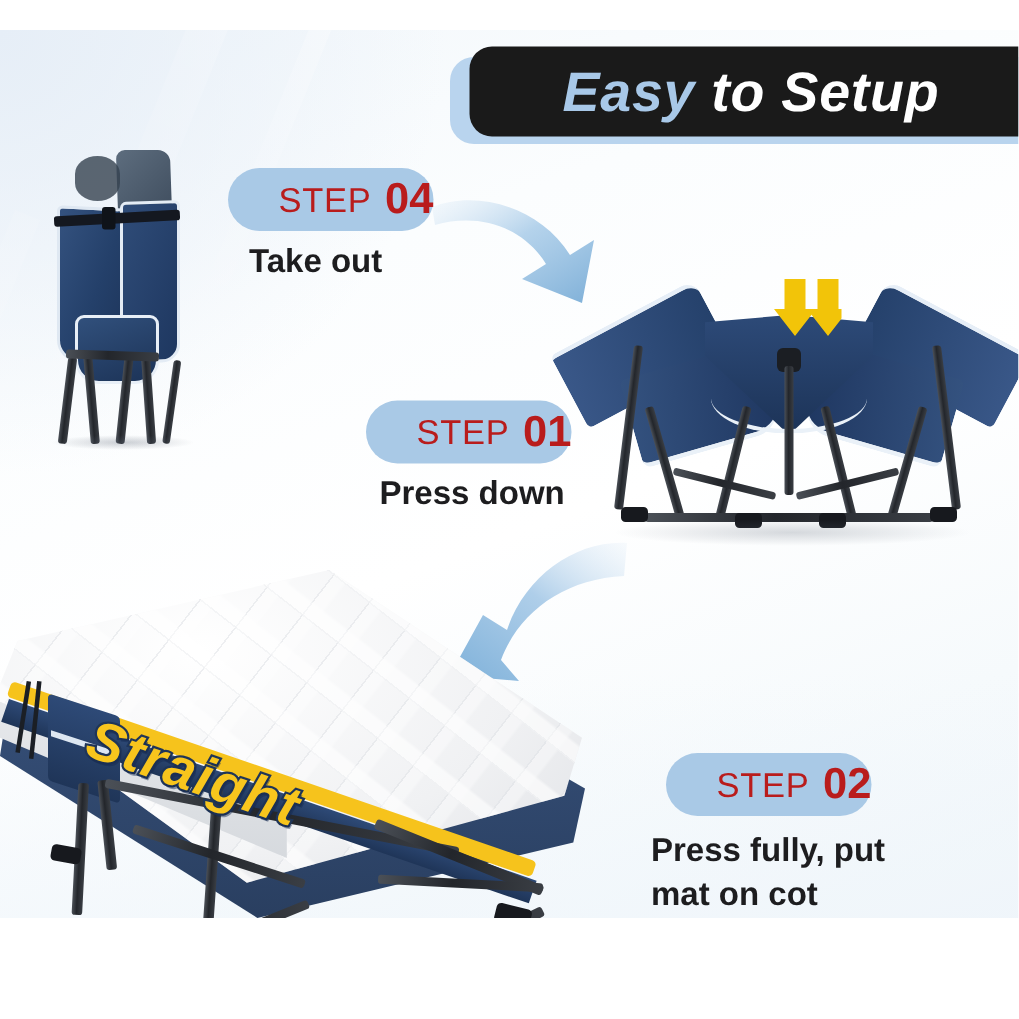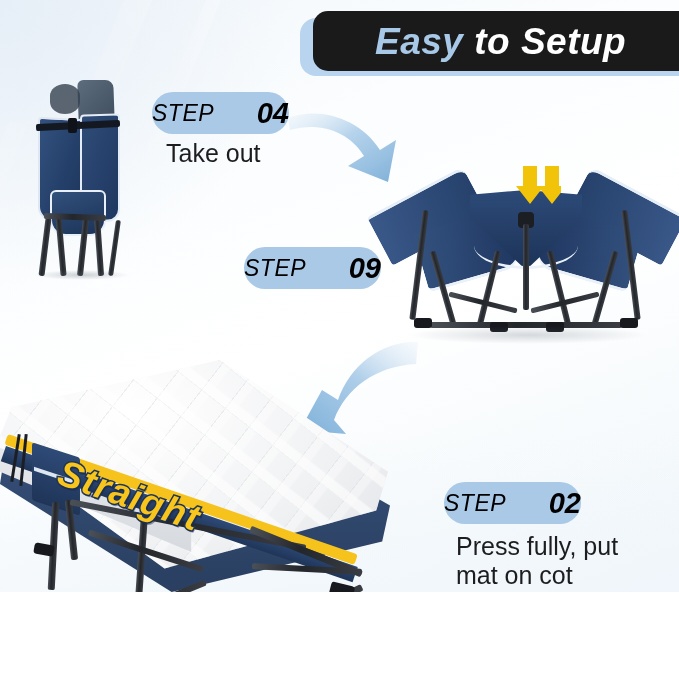--- a/index.html
+++ b/index.html
@@ -5,20 +5,21 @@
   html,body{margin:0;padding:0;}
   body{
     width:679px;height:679px;overflow:hidden;
     font-family:"Liberation Sans", sans-serif;
     background:#ffffff;
   }
   #stage{
     position:relative;width:679px;height:592px;overflow:hidden;
     background:
       linear-gradient(160deg,#f2f7fb 0%,#fbfdfe 28%,#ffffff 55%,#f6fafc 80%,#eff5fa 100%);
+    margin-top: 20px;
   }
   
   .streak{position:absolute;background:linear-gradient(to bottom,rgba(255,255,255,.95),rgba(255,255,255,0));transform-origin:top left;pointer-events:none;}
   .tint{position:absolute;pointer-events:none;}
 
   
   .banner-wrap{position:absolute;left:300px;top:8px;width:390px;height:70px;}
   .banner-shadow{
     position:absolute;left:0;top:10px;width:386px;height:58px;
     background:#b9d4ee;border-radius:16px 0 0 16px;
@@ -32,28 +33,28 @@
   .banner-text{
     font-style:italic;font-weight:bold;font-size:37px;letter-spacing:.5px;
     white-space:nowrap;line-height:1;
   }
   .banner-text .w1{color:#a8c8e8;}
   .banner-text .w2{color:#ffffff;}
 
   
   .pill{
     position:absolute;background:#a9c9e6;border-radius:40px;
-    display:flex;align-items:center;justify-content:space-between;
-    color:#000000;white-space:nowrap;box-sizing:border-box;font-style:italic;
+    display:flex;align-items:center;justify-content:flex-end;
+    color:#b91c1c;white-space:nowrap;box-sizing:border-box;
   }
   .pill .lbl{font-size:23px;letter-spacing:.5px;font-weight:400;}
   .pill .num{font-size:29px;font-weight:700;margin-left:9px;letter-spacing:0px;}
   .caption{
-    position:absolute;color:#1d1d1f;font-size:25px;line-height:29px;
-    white-space:pre-line;font-weight:400;
+    position:absolute;color:#1d1d1f;font-size:22px;line-height:29px;
+    white-space:pre-line;font-weight:700;
   }
 
   
   .arrow{position:absolute;}
 
   
   .prod1{position:absolute;left:28px;top:78px;width:110px;height:200px;}
   .f-bag{position:absolute;border-radius:4px;}
   .leg{position:absolute;background:linear-gradient(90deg,#4b5057,#23262b 45%,#3a3e44);border-radius:2px;}
 
@@ -167,22 +168,23 @@
     <div style="position:absolute;left:30px;top:176px;width:240px;height:18px;background:radial-gradient(ellipse at center,rgba(95,105,120,.25),rgba(255,255,255,0) 70%);"></div>
   </div>
 
   <svg style="position:absolute;left:515px;top:166px;" width="46" height="38" viewBox="0 0 46 38">
     <path d="M4,0 h14 v20 h7 L11,38 L-3,20 h7 Z" transform="translate(4,0)" fill="#f2c409"></path>
     <path d="M4,0 h14 v20 h7 L11,38 L-3,20 h7 Z" transform="translate(26,0)" fill="#f2c409"></path>
   </svg>
 
   <div class="pill" style="left:244px;top:247px;width:137px;height:42px;">
     <span class="lbl">STEP</span>
-    <span class="num">09</span>
-  </div>
+    <span class="num">01</span>
+  </div>
+  <div class="caption" style="left:253px;top:294px;">Press down</div>
 
   <svg class="arrow" style="left:272px;top:330px;" width="150" height="110" viewBox="0 0 150 110">
     <defs>
       <linearGradient id="ag2" x1="1" y1="0" x2="0" y2="1">
         <stop offset="0%" stop-color="#d2e4f4" stop-opacity="0.15"></stop>
         <stop offset="45%" stop-color="#a6c9e7" stop-opacity="0.9"></stop>
         <stop offset="100%" stop-color="#7db0d9" stop-opacity="1"></stop>
       </linearGradient>
     </defs>
     <path d="M146,12 C112,10 78,34 66,70 L50,60 L28,100 L74,104 L62,90 C74,58 104,36 144,34 Z" fill="url(#ag2)"></path>
@@ -237,16 +239,16 @@
     <div style="position:absolute;left:44px;top:192px;width:20px;height:11px;background:#17191e;border-radius:3px;transform:rotate(10deg);"></div>
     <div style="position:absolute;left:30px;top:250px;width:380px;height:40px;background:radial-gradient(ellipse at center,rgba(110,120,135,.22),rgba(255,255,255,0) 70%);"></div>
   </div>
 
   <div class="straight-text">Straight</div>
 
   <div class="pill" style="left:444px;top:482px;width:137px;height:42px;">
     <span class="lbl">STEP</span>
     <span class="num">02</span>
   </div>
-  <div class="caption" style="left:456px;top:532px;">Press fully, put
+  <div class="caption" style="left:434px;top:532px;">Press fully, put
 mat on cot</div>
 
 </div>
 
 </body></html>

